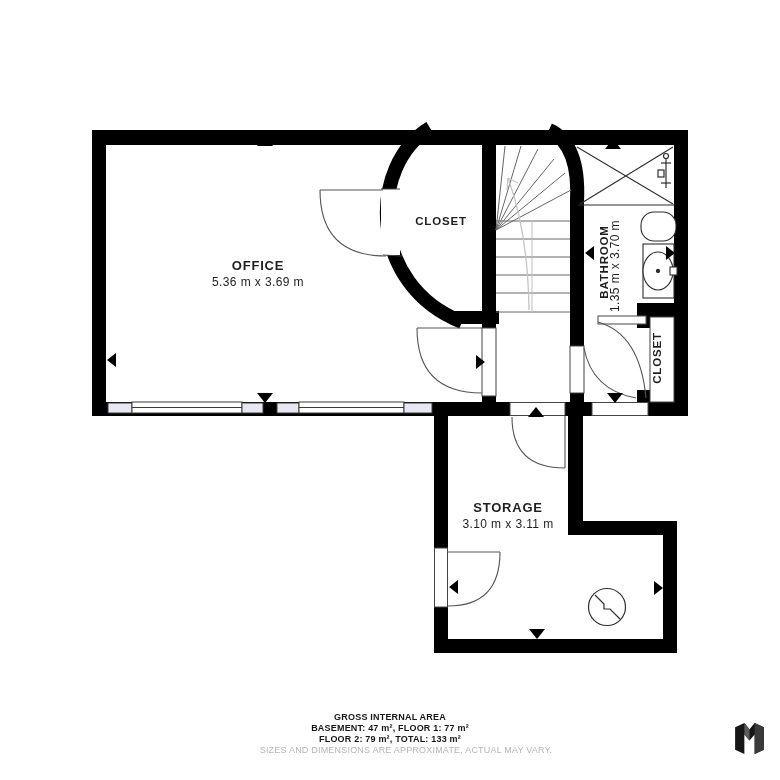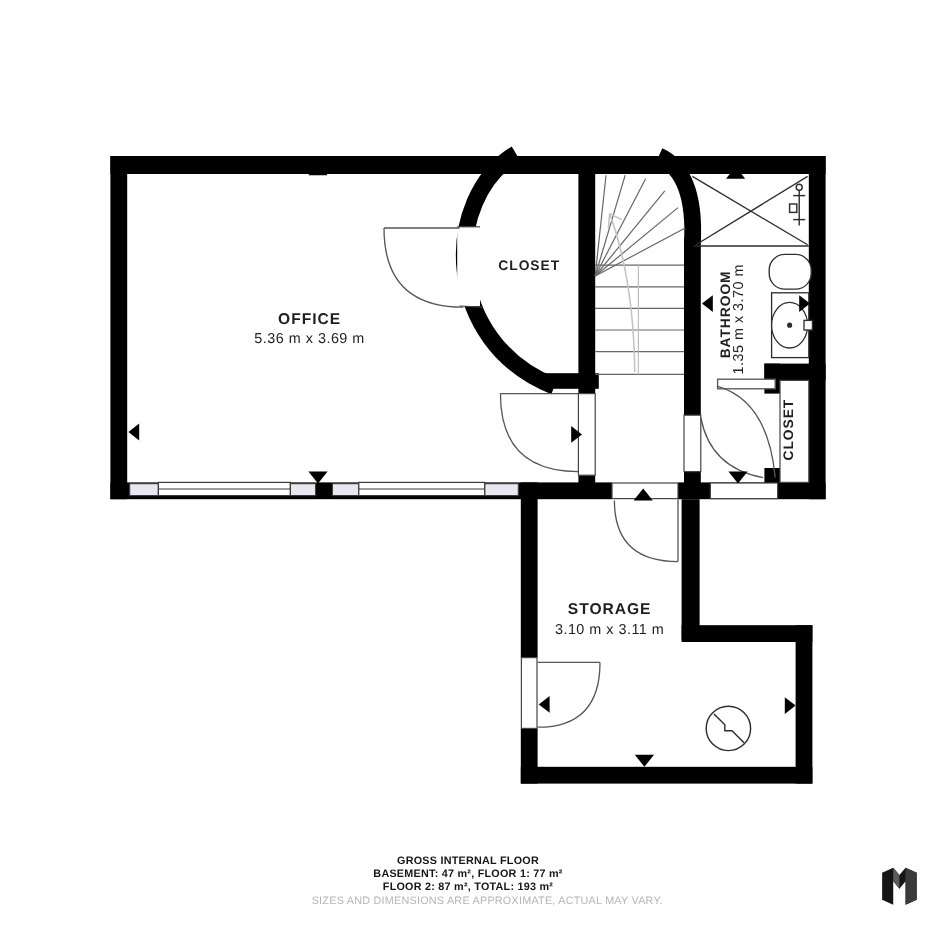--- a/index.html
+++ b/index.html
@@ -197,23 +197,23 @@
       <text class="room-dims" x="623" y="262" transform="rotate(-90 623 266)" font-size="11.5">1.35 m x 3.70 m</text>
 
       <text class="room-name small-name" x="661" y="358" transform="rotate(-90 661 358)">CLOSET</text>
 
       <text class="room-name" x="508" y="512">STORAGE</text>
       <text class="room-dims" x="508" y="528">3.10 m x 3.11 m</text>
     </g>
   </svg>
 
   <div class="footer">
-    <div>GROSS INTERNAL FLOOR</div>
+    <div>GROSS INTERNAL AREA</div>
     <div>BASEMENT: 47 m², FLOOR 1: 77 m²</div>
-    <div>FLOOR 2: 87 m², TOTAL: 193 m²</div>
+    <div>FLOOR 2: 79 m², TOTAL: 133 m²</div>
     <div class="disclaimer" style="color:#b5b5b5;margin-left:32px;">SIZES AND DIMENSIONS ARE APPROXIMATE, ACTUAL MAY VARY.</div>
   </div>
 
   <svg class="logo" viewBox="0 0 36 36">
     <path d="M4,7 L13,3 L18,9 L23,3 L32,7 L32,29 L23,33 L23,14 L18,20 L13,14 L13,33 L4,29 Z" fill="#161616"></path>
     <path d="M13,3 L18,9 L18,20 L13,14 Z" fill="#5c5c5c"></path>
     <path d="M23,3 L32,7 L32,29 L23,33 Z" fill="#3a3a3a"></path>
   </svg>
 
 </div>

